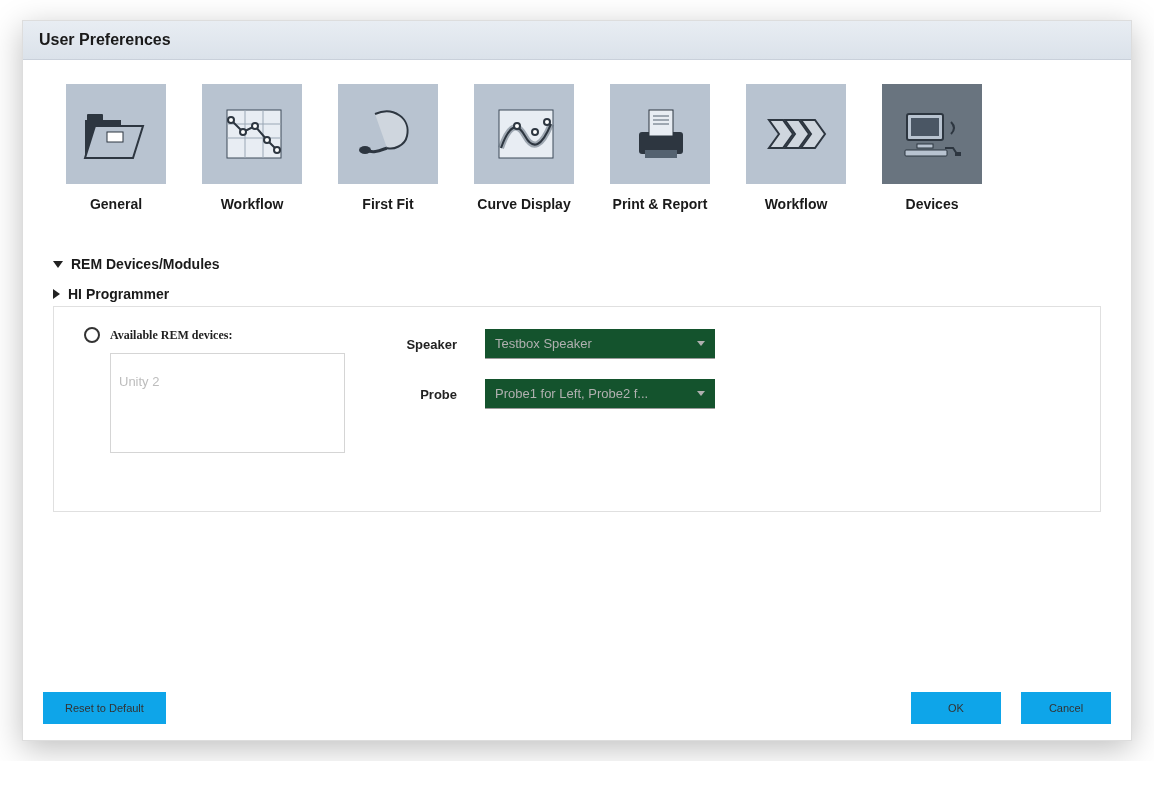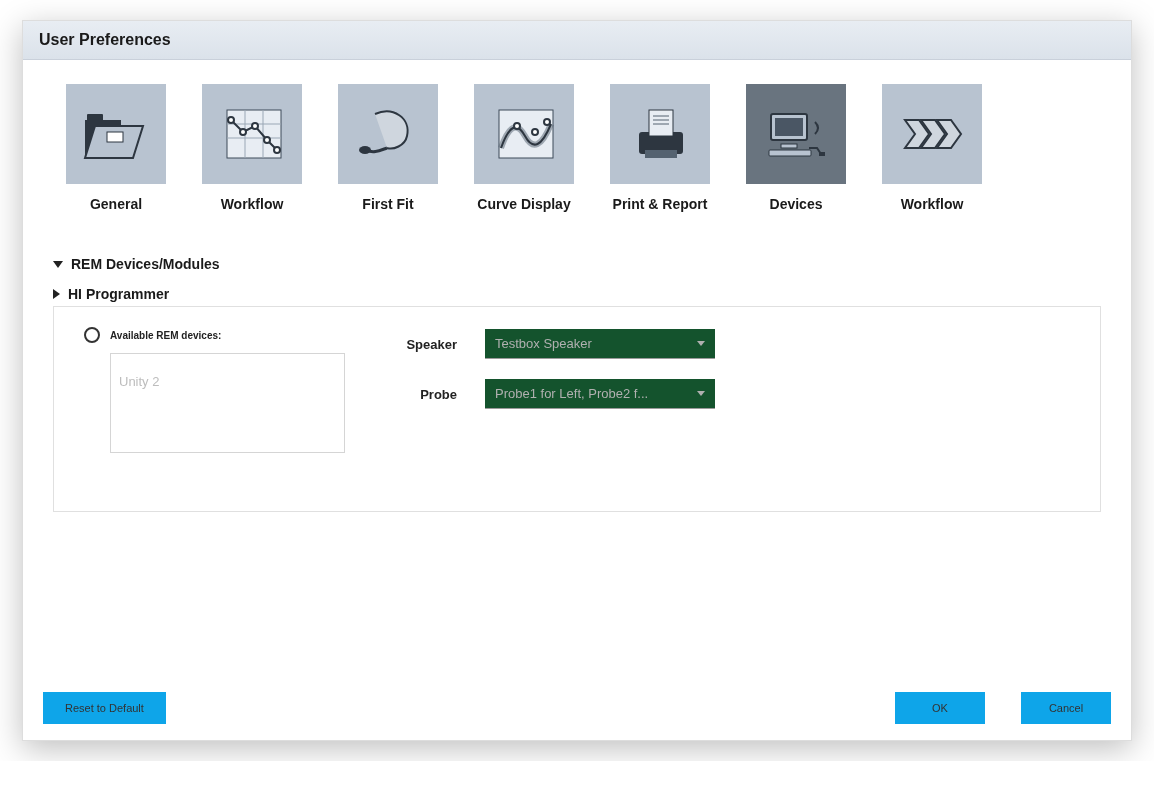--- a/index.html
+++ b/index.html
@@ -115,21 +115,22 @@
   .radio.checked::after {
     content: "";
     position: absolute;
     top: 2px; left: 2px;
     width: 8px; height: 8px;
     border-radius: 50%;
     background: #333;
   }
   .radio-label {
     font-weight: bold;
-    font-size: 10px;
+    font-size: 12px;
+    font-family: Liberation Serif, serif;
   }
   .columns {
     display: flex;
     gap: 50px;
     align-items: flex-start;
   }
   .listbox {
     width: 235px;
     min-height: 100px;
     border: 1px solid #d5d5d5;
@@ -192,21 +193,21 @@
   .btn {
     min-width: 90px;
     height: 32px;
     background: #0ea5e9;
     border: none;
     font-size: 11px;
     color: #333;
     cursor: pointer;
     padding: 0 22px;
   }
-  .footer-right { display: flex; gap: 36px; }
+  .footer-right { display: flex; gap: 20px; }
   
   svg { display: block; }
 </style>
 </head>
 <body>
 
 <div class="window">
 
   <div class="titlebar">
     <h1>User Preferences</h1>
@@ -280,43 +281,43 @@
             <line x1="28" y1="12" x2="44" y2="12" stroke="#546270"></line>
             <line x1="28" y1="16" x2="44" y2="16" stroke="#546270"></line>
             <line x1="28" y1="20" x2="44" y2="20" stroke="#546270"></line>
             <rect x="20" y="46" width="32" height="8" fill="#546270"></rect>
           </svg>
         </div>
         <div class="tab-label">Print &amp; Report</div>
       </div>
 
       <div class="tab">
+        <div class="tab-icon">
+          <svg width="70" height="60" viewBox="0 0 70 60">
+            <polygon points="8,16 22,16 32,30 22,44 8,44 18,30" fill="#cfd6de" stroke="#2d3640" stroke-width="2"></polygon>
+            <polygon points="24,16 38,16 48,30 38,44 24,44 34,30" fill="#cfd6de" stroke="#2d3640" stroke-width="2"></polygon>
+            <polygon points="40,16 54,16 64,30 54,44 40,44 50,30" fill="#cfd6de" stroke="#2d3640" stroke-width="2"></polygon>
+          </svg>
+        </div>
+        <div class="tab-label">Workflow</div>
+      </div>
+
+      <div class="tab">
         <div class="tab-icon active">
           <svg width="70" height="60" viewBox="0 0 70 60">
             <rect x="10" y="10" width="36" height="26" rx="2" fill="#b8c3d0" stroke="#2d3640" stroke-width="2"></rect>
             <rect x="14" y="14" width="28" height="18" fill="#4a5664"></rect>
             <rect x="20" y="40" width="16" height="4" fill="#b8c3d0" stroke="#2d3640"></rect>
             <rect x="8" y="46" width="42" height="6" rx="1" fill="#b8c3d0" stroke="#2d3640"></rect>
             <path d="M54 18 Q 60 24 54 30" fill="none" stroke="#2d3640" stroke-width="2"></path>
             <path d="M48 44 L56 44 L60 50" fill="none" stroke="#2d3640" stroke-width="2"></path>
             <rect x="58" y="48" width="6" height="4" fill="#2d3640"></rect>
           </svg>
         </div>
         <div class="tab-label">Devices</div>
-      </div>
-
-      <div class="tab">
-        <div class="tab-icon">
-          <svg width="70" height="60" viewBox="0 0 70 60">
-            <polygon points="8,16 22,16 32,30 22,44 8,44 18,30" fill="#cfd6de" stroke="#2d3640" stroke-width="2"></polygon>
-            <polygon points="24,16 38,16 48,30 38,44 24,44 34,30" fill="#cfd6de" stroke="#2d3640" stroke-width="2"></polygon>
-            <polygon points="40,16 54,16 64,30 54,44 40,44 50,30" fill="#cfd6de" stroke="#2d3640" stroke-width="2"></polygon>
-          </svg>
-        </div>
-        <div class="tab-label">Workflow</div>
       </div>
 
     </div>
 
     <div class="section">
 
       <div class="accordion-row" style="margin-top:6px;margin-bottom:6px;">
         <span class="arrow down"></span>
         <span>REM Devices/Modules</span>
       </div>

